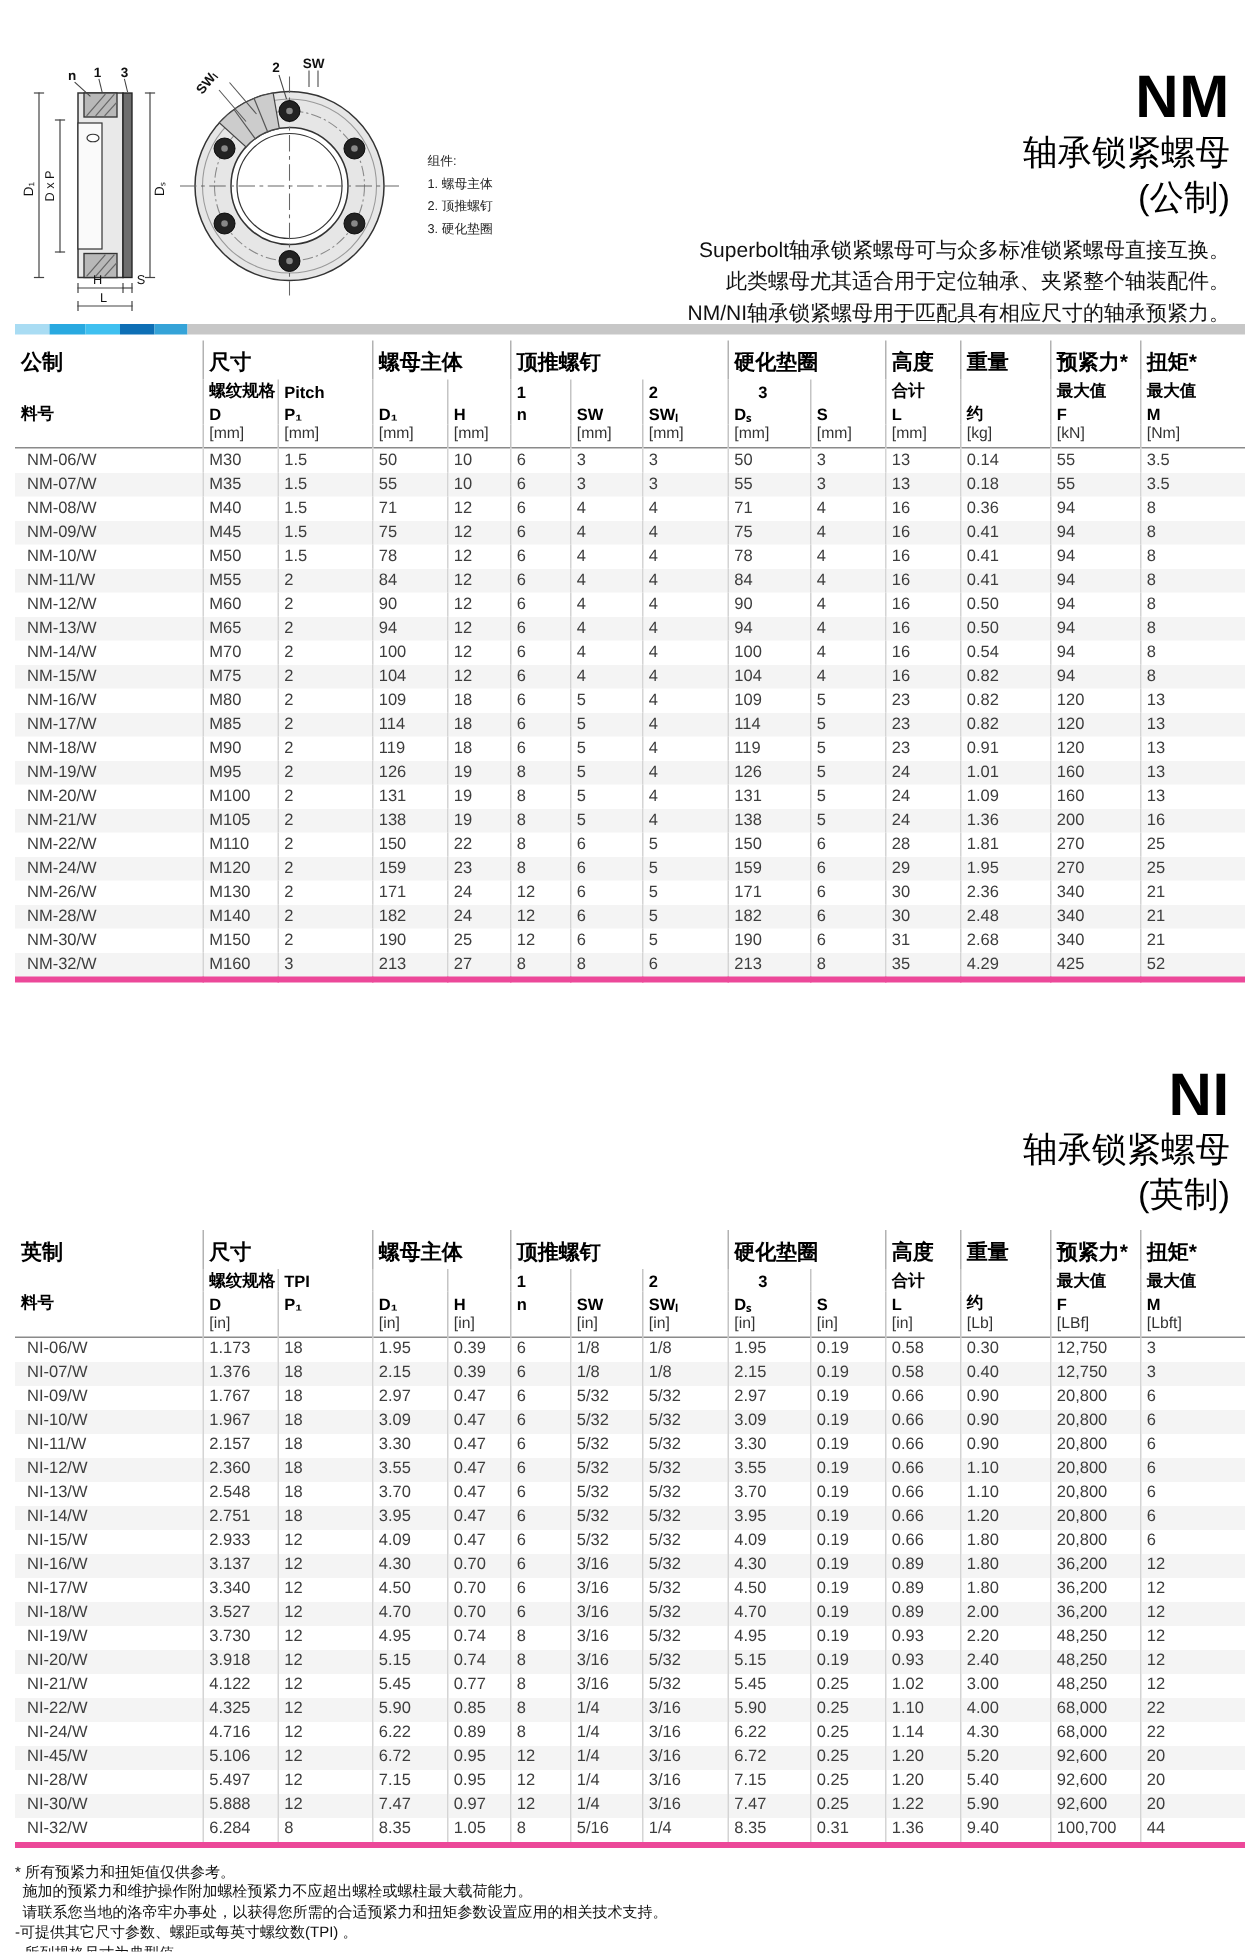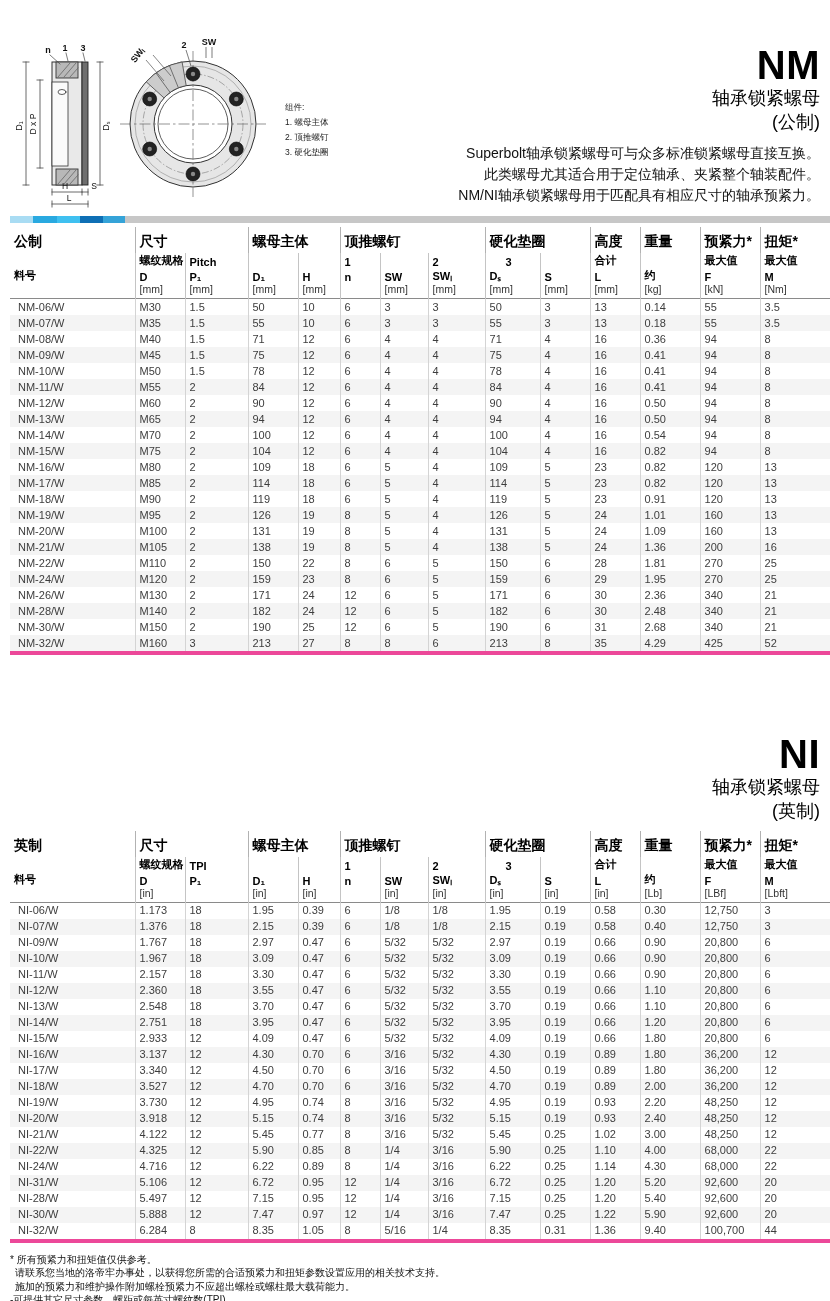--- a/index.html
+++ b/index.html
@@ -5,41 +5,41 @@
   html,body{margin:0;padding:0}
   .page{width:830px;height:1301px;position:relative;background:#fff;overflow:hidden;
         font-family:"Liberation Sans",sans-serif;color:#000}
   
   .top{position:relative;height:216px}
   .draw-svg{position:absolute;left:12px;top:34px}
   .legend{position:absolute;left:285px;top:100px;font-size:8.5px;line-height:1.75;color:#222}
   .nm-head,.sec-head{text-align:right}
   .nm-head{position:absolute;right:10px;top:44px}
   .code{font-size:40px;font-weight:700;line-height:1.08;letter-spacing:.5px}
-  .subt{font-size:18px;line-height:1.3}
+  .subt{font-size:23px;line-height:1.3}
   .desc{margin-top:9px;font-size:14px;line-height:1.5;color:#111}
   
   .accent-bar{display:flex;height:7px;margin-left:10px;width:820px}
   .accent-bar span{display:block;height:7px}
   
   table.dt{width:820px;margin-left:10px;margin-top:4px;border-collapse:collapse;table-layout:fixed}
   .dt th{text-align:left;font-weight:bold;font-size:11px;color:#000;padding:0 4px;vertical-align:bottom;white-space:nowrap;overflow:hidden}
   .dt tr.r1 th{padding-top:6px;padding-bottom:2px;font-size:14px}
   .dt tr.r4 th{font-weight:normal;font-size:10.5px;color:#333;padding-bottom:3px}
   .dt thead{border-bottom:1px solid #8a8a8a}
   .dt tbody{border-bottom:4px solid #ec4899}
   .dt td{font-size:11px;color:#3d3d3d;line-height:13px;padding:1.5px 4px;white-space:nowrap;overflow:hidden}
   .dt td:first-child{padding-left:8px}
   .dt td+td{border-left:1px solid #d4d4d4}
   .dt tr.r2 th+th,.dt tr.r3 th+th,.dt tr.r4 th+th{border-left:1px solid #c4c4c4}
   .dt .gb{border-left:1px solid #b2b2b2}
   .dt tbody tr:nth-child(even){background:#f4f4f4}
   .sub3{padding-left:20px !important}
   
-  .sec-head{margin:78px 10px 8px 0}
+  .sec-head{margin:54px 10px 8px 0}
   
   .notes{margin:10px 0 0 10px;font-size:10px;line-height:1.35;color:#111}
   .notes .ind{padding-left:5px}
 </style>
 </head>
 <body>
 
 <div class="page">
 
   <div class="top">
@@ -955,21 +955,21 @@
           <td>1/4</td>
           <td>3/16</td>
           <td>6.22</td>
           <td>0.25</td>
           <td>1.14</td>
           <td>4.30</td>
           <td>68,000</td>
           <td>22</td>
         </tr>
         <tr>
-          <td>NI-31/W</td>
+          <td>NI-45/W</td>
           <td>5.106</td>
           <td>12</td>
           <td>6.72</td>
           <td>0.95</td>
           <td>12</td>
           <td>1/4</td>
           <td>3/16</td>
           <td>6.72</td>
           <td>0.25</td>
           <td>1.20</td>
@@ -1023,19 +1023,19 @@
           <td>1.36</td>
           <td>9.40</td>
           <td>100,700</td>
           <td>44</td>
         </tr>
       </tbody>
   </table>
 
   <div class="notes">
     <div>* 所有预紧力和扭矩值仅供参考。</div>
+    <div class="ind">施加的预紧力和维护操作附加螺栓预紧力不应超出螺栓或螺柱最大载荷能力。</div>
     <div class="ind">请联系您当地的洛帝牢办事处，以获得您所需的合适预紧力和扭矩参数设置应用的相关技术支持。</div>
-    <div class="ind">施加的预紧力和维护操作附加螺栓预紧力不应超出螺栓或螺柱最大载荷能力。</div>
     <div>-可提供其它尺寸参数、螺距或每英寸螺纹数(TPI) 。</div>
     <div>- 所列规格尺寸为典型值。</div>
   </div>
 
 </div>
 
 </body></html>

